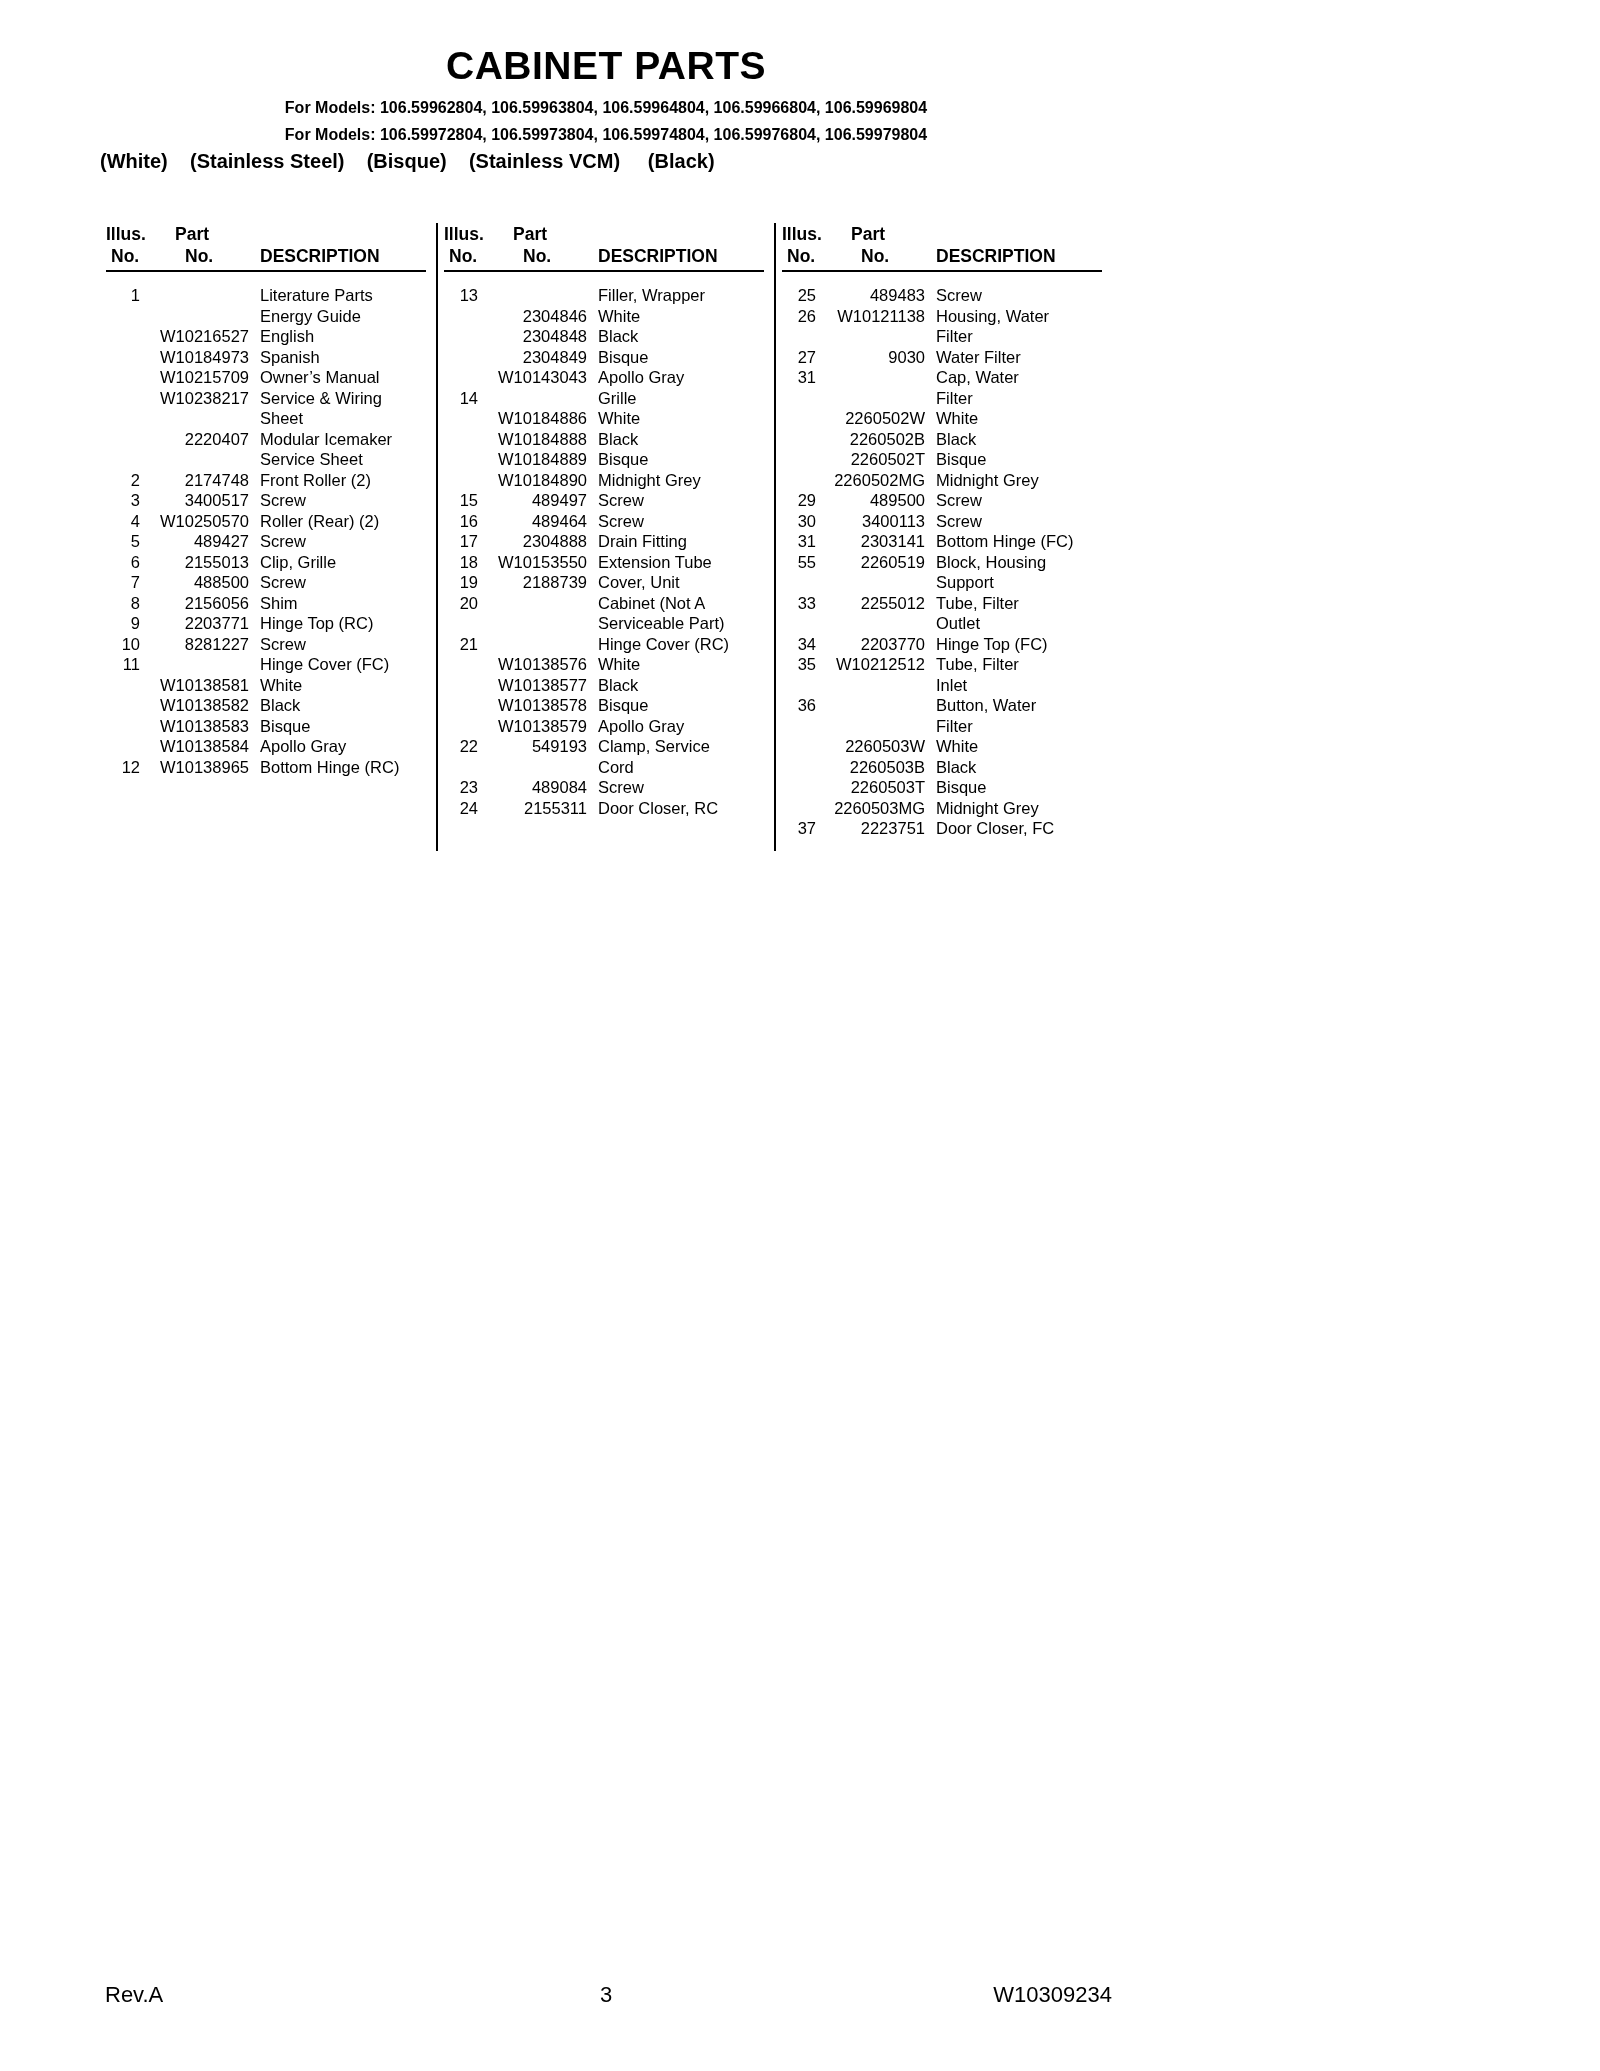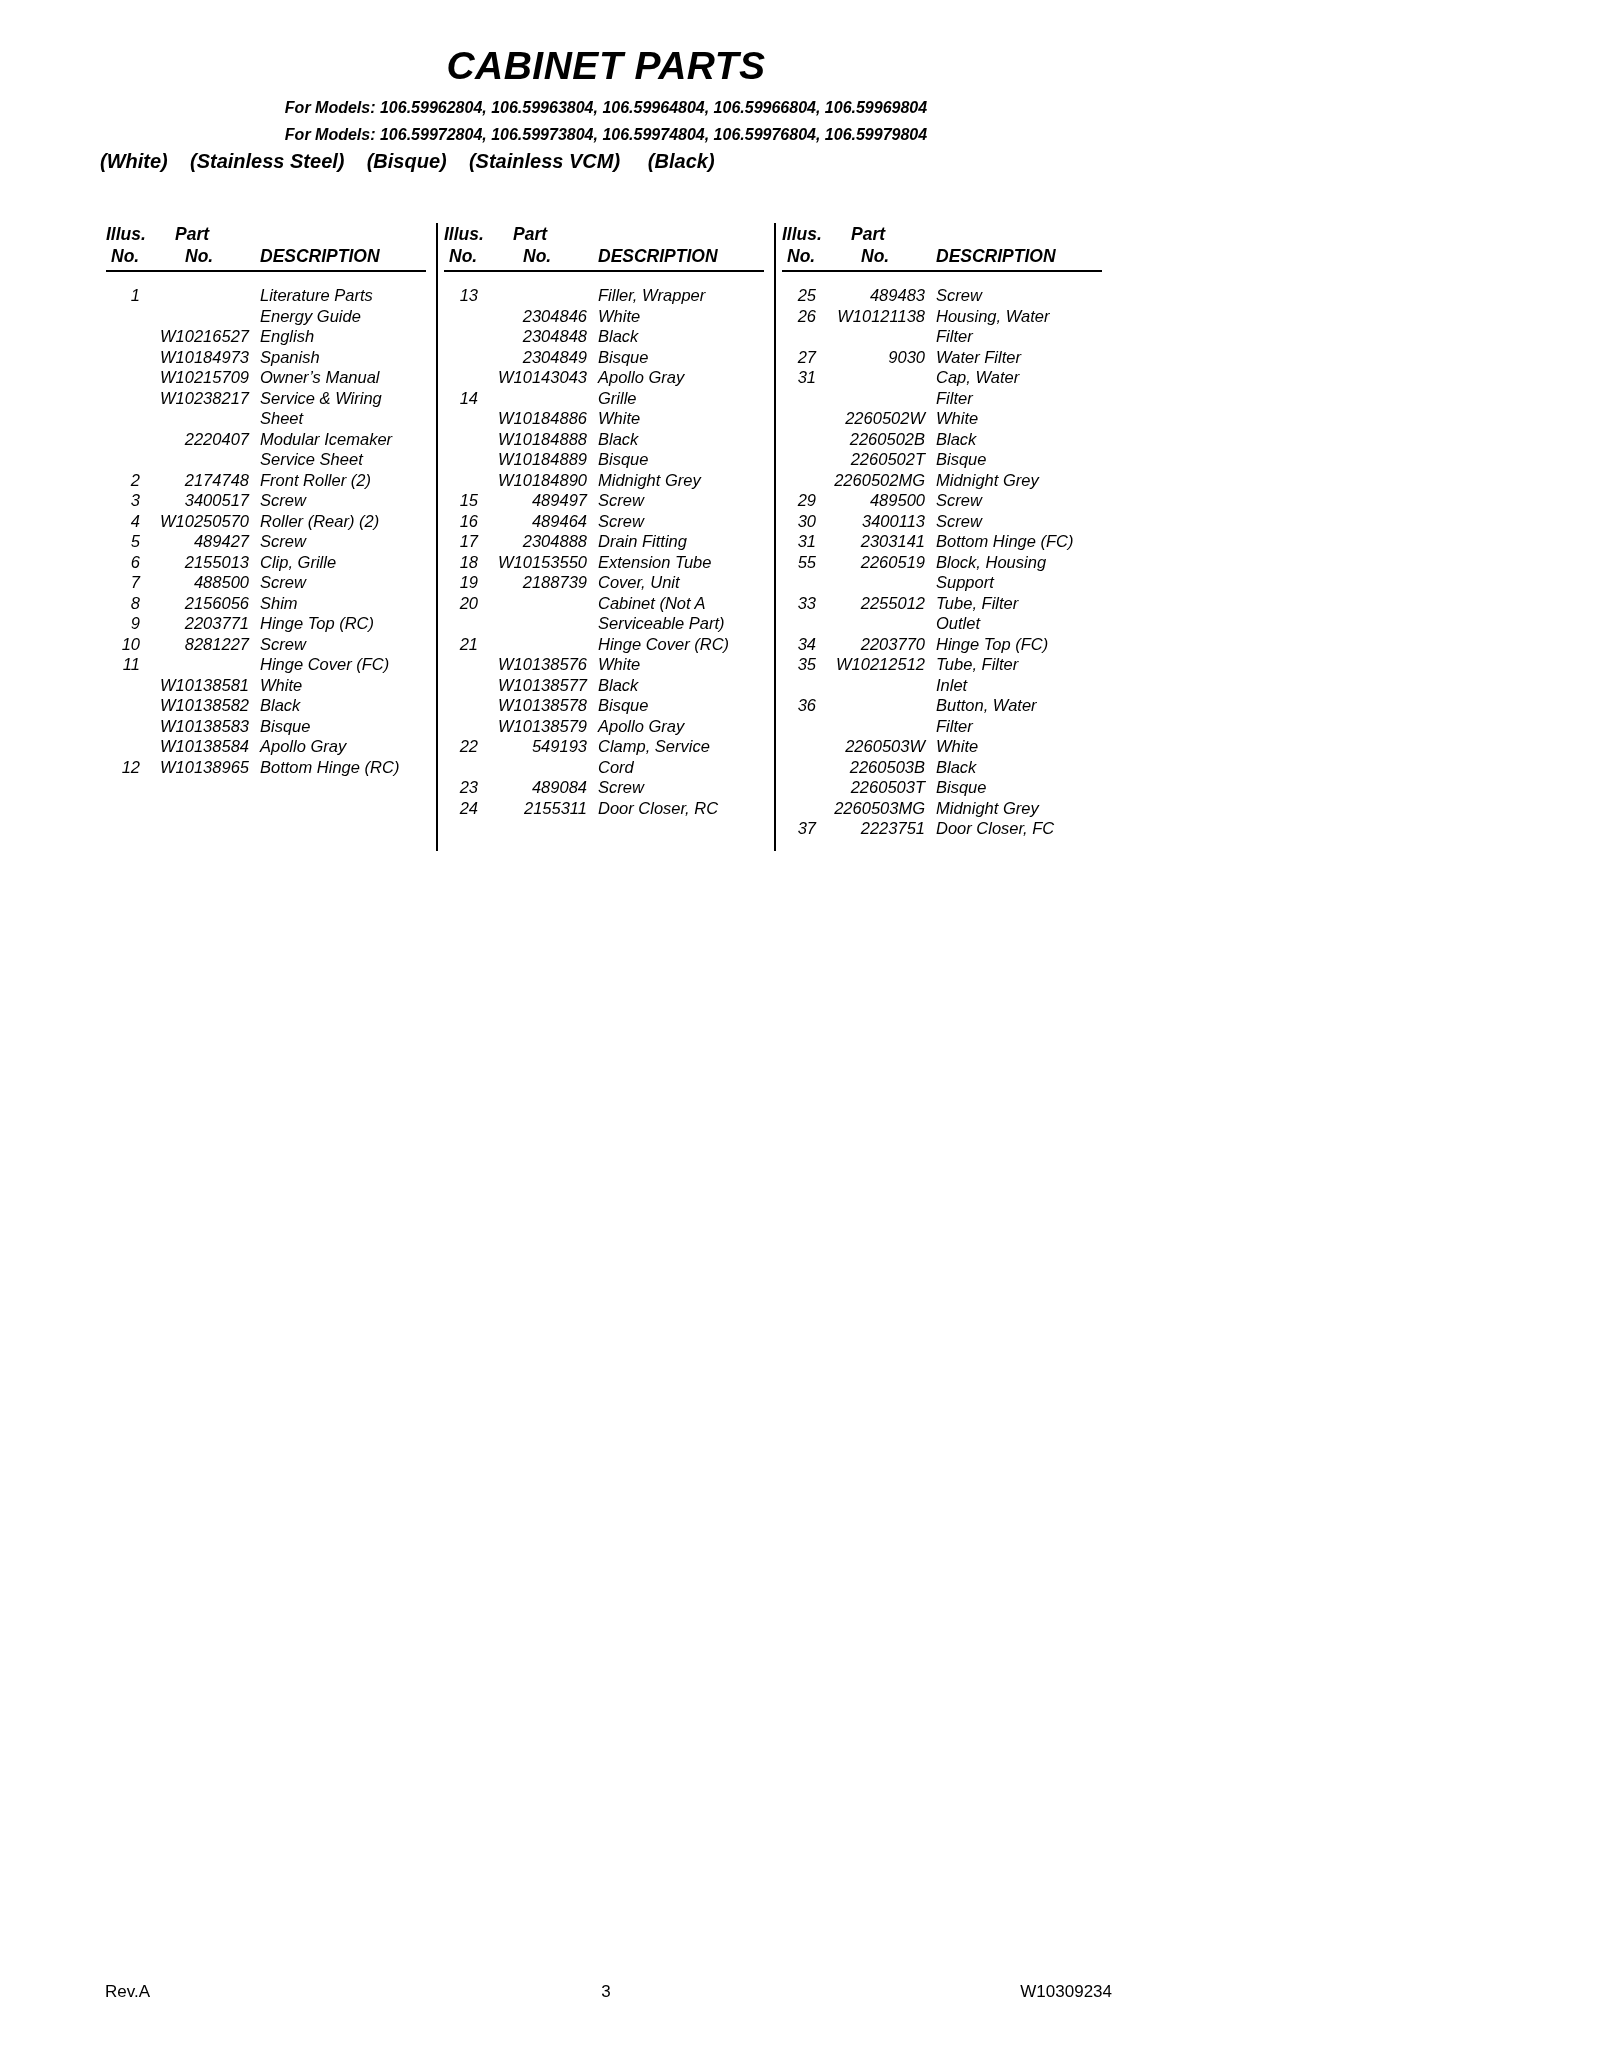--- a/index.html
+++ b/index.html
@@ -3,21 +3,21 @@
 <meta charset="utf-8">
 <style>
   * { margin:0; padding:0; box-sizing:border-box; }
   html,body { background:#ffffff; }
   body {
     width:1600px; height:2071px; position:relative;
     font-family:"Liberation Sans", sans-serif; color:#000;
     -webkit-font-smoothing:antialiased;
   }
   .page { position:absolute; inset:0; background:#fff; overflow:hidden; }
-  .content { position:absolute; left:100px; top:0; width:1012px;font-style:italic; }
+  .content { position:absolute; left:100px; top:0; width:1012px; }
 
   .title {
     margin-top:44px; text-align:center;
     font-size:39px; font-weight:bold; letter-spacing:0.5px;
   }
   .models {
     text-align:center; font-weight:bold; font-size:16px; line-height:27px;
   }
   .models-first { margin-top:6px; }
   .finishes {
@@ -43,21 +43,21 @@
 
   .rows { margin-top:13px; }
   .prow {
     display:grid; grid-template-columns:34px 100px 1fr; column-gap:9px;
     font-size:16.5px; line-height:20.5px;
   }
   .prow .c0 { text-align:right; white-space:nowrap; }
   .prow .c1 { text-align:right; white-space:nowrap; }
   .prow .c2 { padding-left:2px; white-space:nowrap; }
 
-  .footer { position:absolute; left:100px; top:1982px; width:1012px; height:24px; font-size:17px; }
+  .footer { position:absolute; left:100px; top:1982px; width:1012px; height:24px; font-size:22px; }
   .footer .f-left   { position:absolute; left:5px; }
   .footer .f-center { position:absolute; left:50%; transform:translateX(-50%); }
   .footer .f-right  { position:absolute; right:0; }
 </style>
 </head>
 <body>
 
 <div class="page">
   <div class="content">
 

